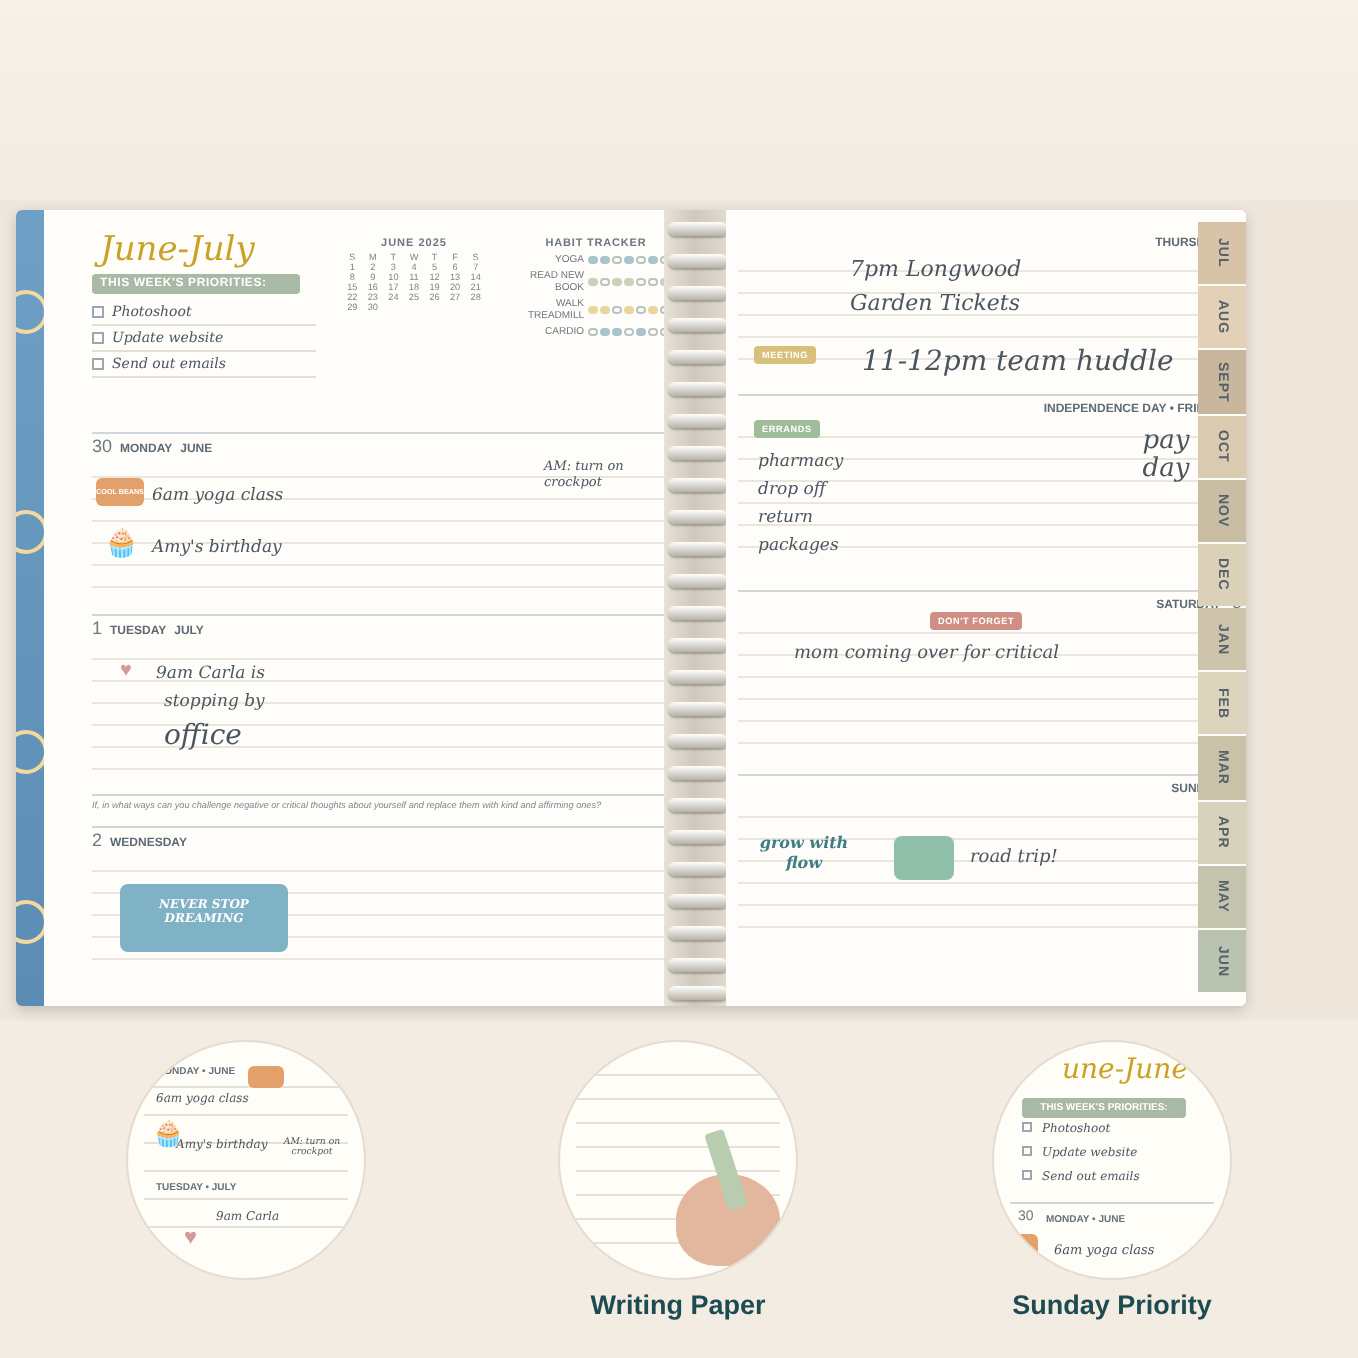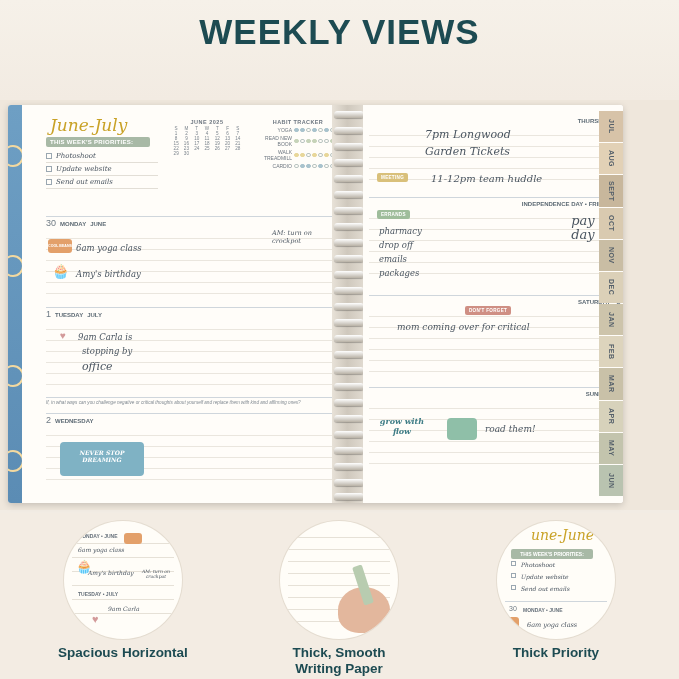--- a/index.html
+++ b/index.html
@@ -173,21 +173,20 @@
     margin-top:6px; font-size:13.5px; font-weight:bold; color:#1d4b52; line-height:1.15;
   }
   .circ-lines { position:absolute; left:0; top:0; width:100%; height:100%;}
   .cl { position:absolute; left:8px; right:8px; border-bottom:1px solid #e6e1d7;}
   .tiny { font-size:6px; color:#4a5560; font-family:"DejaVu Serif", serif; font-style:italic;}
 </style>
 </head>
 <body>
 
 <div class="header">
-  <div class="title">WEEKLY VIEWS</div>
 </div>
 
 <div class="planner">
   <div class="book">
 
     <div class="left-edge">
       <div class="sun" style="top:40px;"></div>
       <div class="sun" style="top:150px;"></div>
       <div class="sun" style="top:260px;"></div>
       <div class="sun" style="top:345px;"></div>
@@ -340,21 +339,21 @@
             <span>JULY</span>
           </div>
           <div class="rule"></div>
             <div class="rule"></div>
             <div class="rule"></div>
           <div class="rule"></div>
             <div class="rule"></div>
             <div class="rule"></div>
           <div class="hand" style="position:absolute;left:32px;top:24px;font-size:8.5px;">9am Carla is</div>
           <div class="hand" style="position:absolute;left:36px;top:38px;font-size:8.5px;">stopping by</div>
-          <div class="hand" style="position:absolute;left:36px;top:52px;font-size:11px;">office</div>
+          <div class="hand" style="position:absolute;left:36px;top:52px;font-size:14px;">office</div>
           <div style="position:absolute;left:14px;top:22px;font-size:10px;color:#d39a9a;">♥</div>
         </div>
 
         <div class="reflect" style="top:286px;">If, in what ways can you challenge negative or critical thoughts about yourself and replace them with kind and affirming ones?</div>
 
         <div class="day-block" style="top:302px;height:86px;">
           <div class="day-head">
             <span class="num">2</span>
             <span>WEDNESDAY</span>
           </div>
@@ -408,40 +407,40 @@
           <div class="rule"></div>
             <div class="rule"></div>
             <div class="rule"></div>
           <div class="rule"></div>
             <div class="rule"></div>
           <div class="hand" style="position:absolute;left:56px;top:13px;font-size:11px;">7pm Longwood</div>
           <div class="hand" style="position:absolute;left:56px;top:30px;font-size:11px;">Garden Tickets</div>
           <div style="position:absolute;left:8px;top:58px;">
             <span class="tagbox pill-meeting">MEETING</span>
           </div>
-          <div class="hand" style="position:absolute;left:62px;top:58px;font-size:10px;">11-12pm team huddle</div>
+          <div class="hand" style="position:absolute;left:62px;top:58px;font-size:14px;">11-12pm team huddle</div>
         </div>
 
         <div class="r-day" style="top:86px;height:94px;">
           <div class="r-day-head">
             <span>INDEPENDENCE DAY • FRIDAY</span>
             <span class="num">4</span>
           </div>
           <div class="rule"></div>
             <div class="rule"></div>
             <div class="rule"></div>
           <div class="rule"></div>
             <div class="rule"></div>
             <div class="rule"></div>
           <div style="position:absolute;left:8px;top:12px;">
             <span class="tagbox pill-errands">ERRANDS</span>
           </div>
           <div class="hand" style="position:absolute;left:10px;top:28px;font-size:8.5px;">pharmacy</div>
           <div class="hand" style="position:absolute;left:10px;top:42px;font-size:8.5px;">drop off</div>
-          <div class="hand" style="position:absolute;left:10px;top:56px;font-size:8.5px;">emails</div>
+          <div class="hand" style="position:absolute;left:10px;top:56px;font-size:8.5px;">return</div>
           <div class="hand" style="position:absolute;left:10px;top:70px;font-size:8.5px;">packages</div>
           <div class="payday" style="position:absolute;right:16px;top:16px;width:44px;text-align:center;line-height:1.05;">pay day</div>
           <div class="money" style="position:absolute;right:2px;top:16px;">$</div>
         </div>
 
         <div class="r-day" style="top:184px;height:88px;">
           <div class="r-day-head">
             <span>SATURDAY</span>
             <span class="num">5</span>
           </div>
@@ -463,21 +462,21 @@
             <span class="num">6</span>
           </div>
           <div class="rule"></div>
             <div class="rule"></div>
             <div class="rule"></div>
           <div class="rule"></div>
             <div class="rule"></div>
             <div class="rule"></div>
           <div class="sticker" style="left:4px;top:28px;width:58px;font-size:8px;color:#3f7d86;">grow with flow</div>
           <div style="position:absolute;left:78px;top:30px;width:30px;height:22px;border-radius:4px;background:#8fbfa8;"></div>
-          <div class="hand" style="position:absolute;left:116px;top:36px;font-size:9px;">road them!</div>
+          <div class="hand" style="position:absolute;left:116px;top:36px;font-size:9px;">road trip!</div>
         </div>
 
       </div>
     </div>
 
     <div class="tabs">
       <div class="tab" style="background:#d7c3a8;">JUL</div>
       <div class="tab" style="background:#e2d1b6;">AUG</div>
       <div class="tab" style="background:#c8b79c;">SEPT</div>
       <div class="tab" style="background:#d9cab0;">OCT</div>
@@ -510,41 +509,39 @@
       <div class="tiny" style="position:absolute;left:14px;top:25px;">6am yoga class</div>
       <div class="tiny" style="position:absolute;left:24px;top:48px;">Amy's birthday</div>
       <div class="tiny" style="position:absolute;left:72px;top:48px;font-size:4.6px;width:40px;">AM: turn on crockpot</div>
       <div style="position:absolute;left:14px;top:70px;font-size:5px;font-weight:bold;color:#66707a;">TUESDAY • JULY</div>
       <div class="tiny" style="position:absolute;left:44px;top:84px;">9am Carla</div>
       <div style="position:absolute;left:60px;top:12px;width:18px;height:11px;border-radius:3px;background:#e3a06a;"></div>
       <div style="position:absolute;left:12px;top:38px;font-size:13px;">🧁</div>
       <div style="position:absolute;left:28px;top:92px;font-size:11px;color:#d39a9a;">♥</div>
     </div>
     <div class="feat-cap">
-      <div>Spacious Horizontal</div>
     </div>
   </div>
 
   <div class="feat" style="left:226px;">
     <div class="circle">
       <div class="circ-lines">
         <div class="cl" style="top:16px;"></div>
           <div class="cl" style="top:28px;"></div>
         <div class="cl" style="top:40px;"></div>
           <div class="cl" style="top:52px;"></div>
         <div class="cl" style="top:64px;"></div>
           <div class="cl" style="top:76px;"></div>
         <div class="cl" style="top:88px;"></div>
           <div class="cl" style="top:100px;"></div>
       </div>
       <div style="position:absolute;right:8px;bottom:6px;width:52px;height:46px;border-radius:50% 50% 40% 40%;background:#e3b79d;"></div>
       <div style="position:absolute;right:30px;bottom:34px;width:10px;height:40px;background:#b8ccb0;transform:rotate(-18deg);border-radius:2px;"></div>
     </div>
     <div class="feat-cap">
-      <div>Thick, Smooth</div>
       <div>Writing Paper</div>
     </div>
   </div>
 
   <div class="feat" style="left:443px;">
     <div class="circle">
       <div style="position:absolute;left:34px;top:6px;font-family:'DejaVu Serif',serif;font-style:italic;font-size:14px;color:#c9a227;">une-June</div>
       <div style="position:absolute;left:14px;top:28px;width:82px;background:#a8b9a6;color:#fff;font-size:5px;font-weight:bold;padding:2px 3px;border-radius:2px;">THIS WEEK'S PRIORITIES:</div>
       <div class="tiny" style="position:absolute;left:24px;top:40px;">Photoshoot</div>
       <div class="tiny" style="position:absolute;left:24px;top:52px;">Update website</div>
@@ -552,17 +549,17 @@
       <div style="position:absolute;left:14px;top:40px;width:5px;height:5px;border:1px solid #9aa7b1;"></div>
       <div style="position:absolute;left:14px;top:52px;width:5px;height:5px;border:1px solid #9aa7b1;"></div>
       <div style="position:absolute;left:14px;top:64px;width:5px;height:5px;border:1px solid #9aa7b1;"></div>
       <div class="cl" style="position:absolute;left:8px;right:8px;top:80px;border-bottom:1px solid #cfd6dc;"></div>
       <div style="position:absolute;left:12px;top:84px;font-size:7px;color:#6e7a84;">30</div>
       <div style="position:absolute;left:26px;top:86px;font-size:5px;font-weight:bold;color:#66707a;">MONDAY • JUNE</div>
       <div class="tiny" style="position:absolute;left:30px;top:100px;font-size:6.5px;">6am yoga class</div>
       <div style="position:absolute;left:4px;top:96px;width:18px;height:11px;border-radius:3px;background:#e3a06a;"></div>
     </div>
     <div class="feat-cap">
-      <div>Thick Priority</div>
+      <div>Sunday Priority</div>
     </div>
   </div>
 
 </div>
 
 </body></html>

